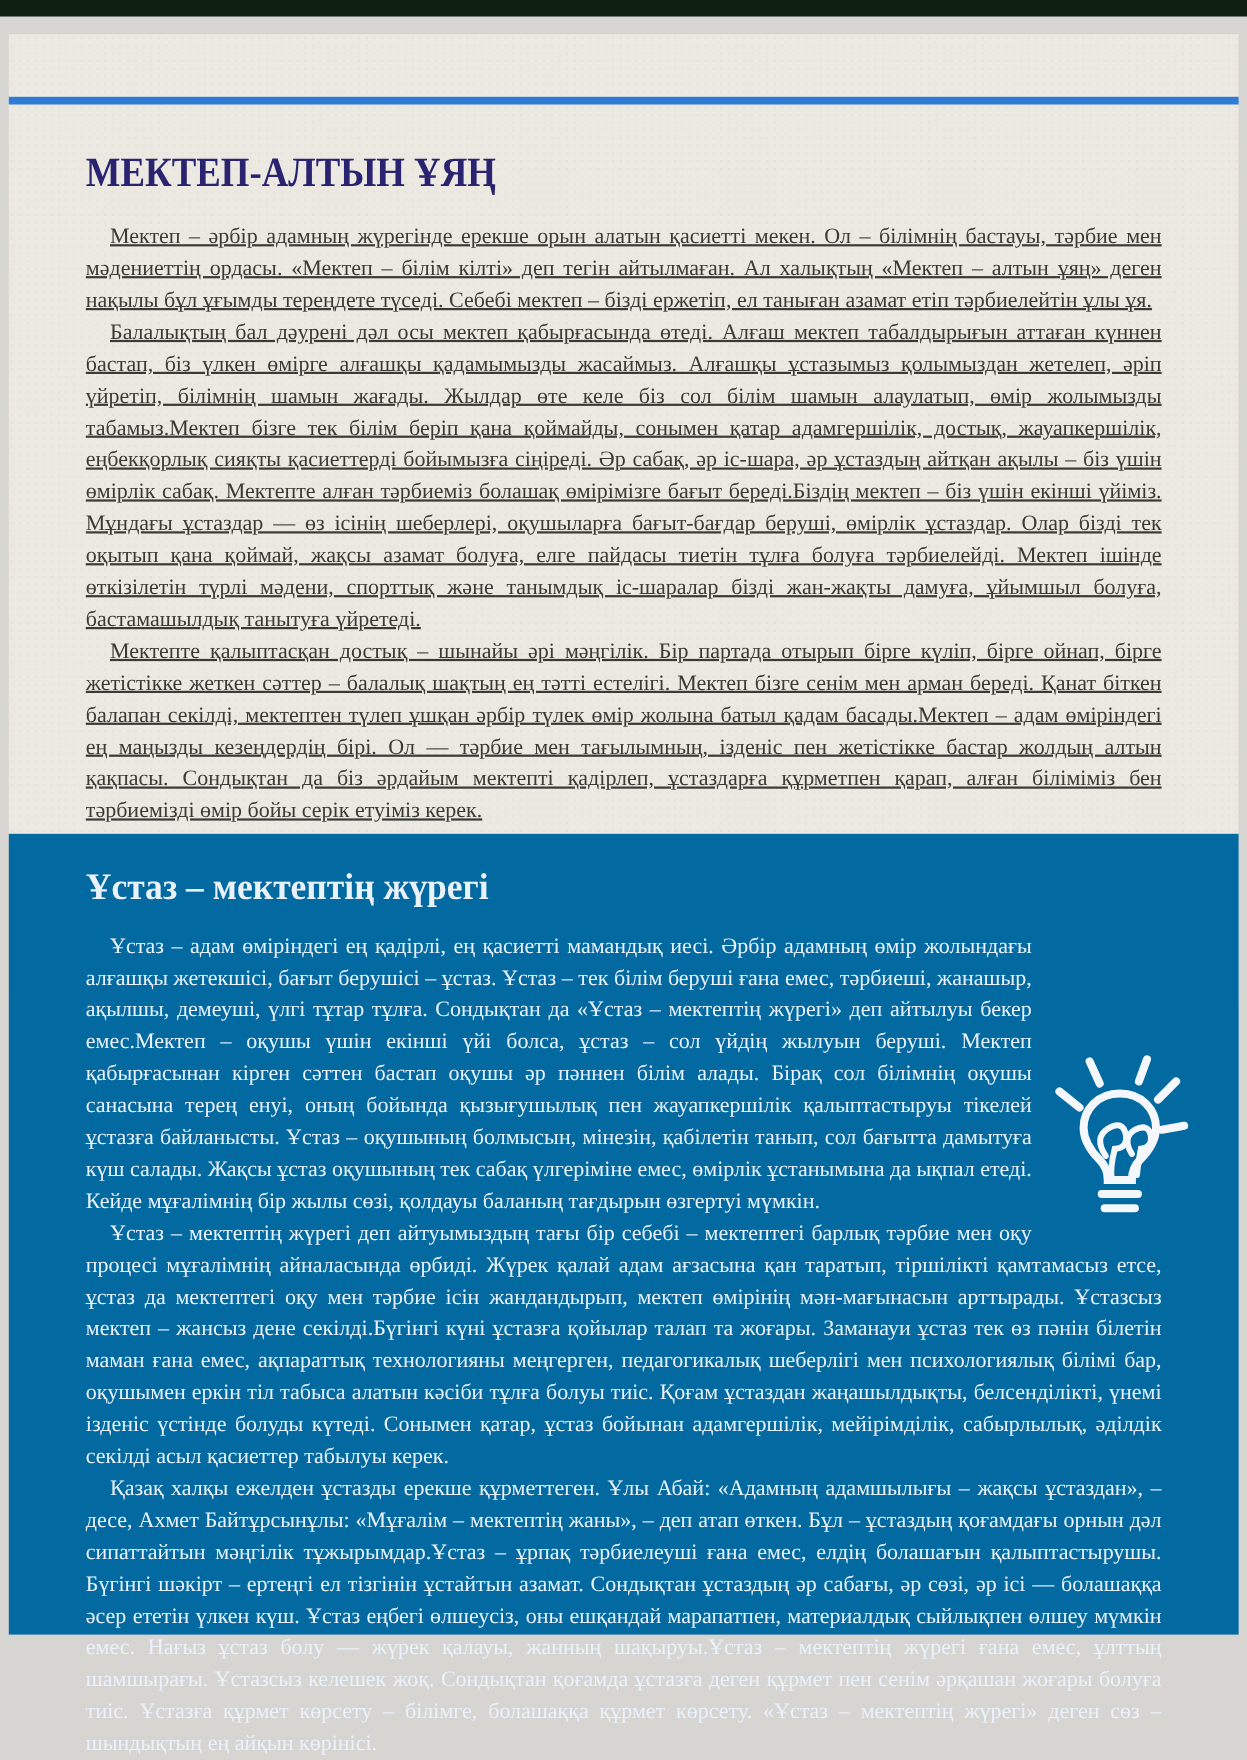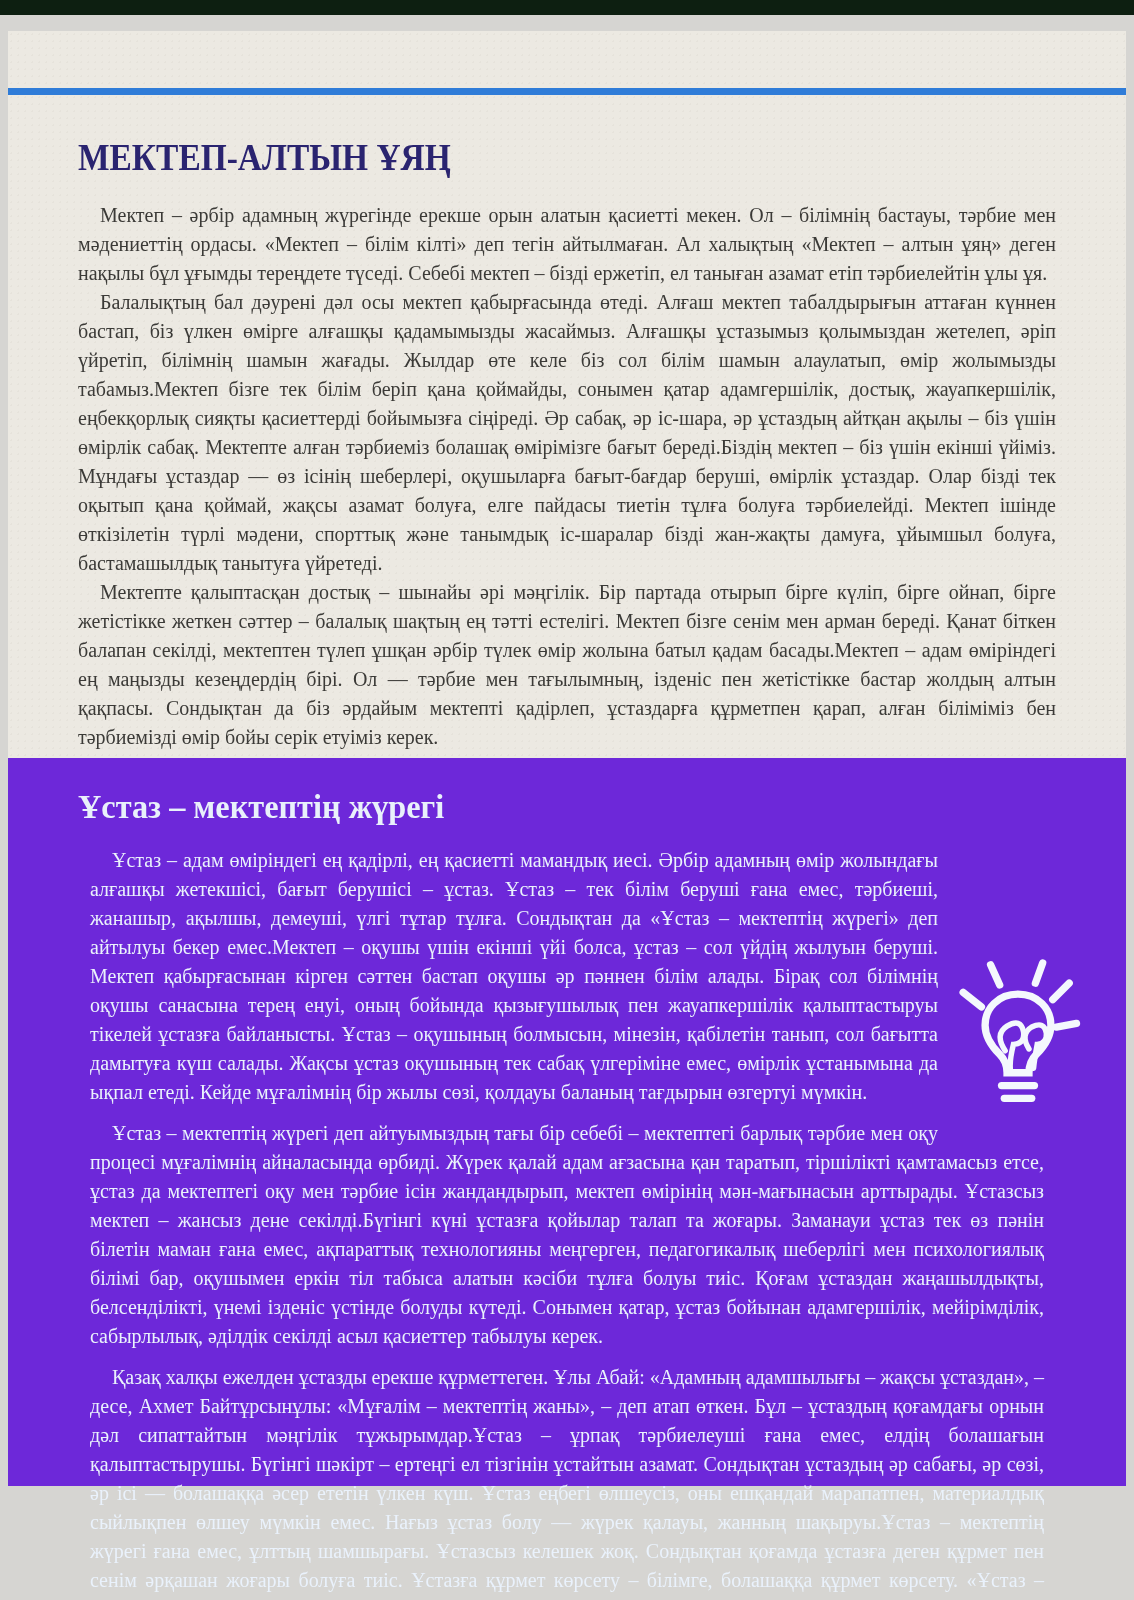--- a/index.html
+++ b/index.html
@@ -30,39 +30,39 @@
   .paper-inner { position: absolute; top: 64px; left: 70px; width: 978px; }
   .article1-title {
     margin: 40px 0 0 0;
     font-size: 38px; font-weight: bold;
     color: #2a2470;
     letter-spacing: 0px;
     transform: scaleX(0.88); transform-origin: left center;
     white-space: nowrap;
   }
   .body-text { margin-top: 22px; font-size: 20px; line-height: 29px; color: #3b3a37; }
-  .body-text p { margin: 0; text-indent: 22px; text-align: justify; }
+  .body-text p { margin: 0; text-indent: 22px; text-align: justify; text-decoration: underline; }
   .sig { margin-top: 10px; text-align: right; font-weight: bold; font-style: italic; font-size: 20px; line-height: 28px; color: #2e2d2a; }
   .sig div { white-space: nowrap; }
 
   .blue-panel {
     position: absolute; top: 758px; left: 8px;
     width: 1118px; height: 728px;
-    background: #6d28d9;
+    background: #0369a1;
   }
   .blue-inner { position: absolute; top: 0; left: 70px; width: 978px; }
   .article2-title {
     margin: 30px 0 0 0;
     font-size: 34px; font-weight: bold;
     color: #e9f1fb;
     transform: scaleX(0.95); transform-origin: left center;
     white-space: nowrap;
   }
   .blue-body { margin-top: 20px; font-size: 20px; line-height: 29px; color: #eaf2fc; }
-  .blue-body p { margin: 12px; text-indent: 22px; text-align: justify; }
+  .blue-body p { margin: 0; text-indent: 22px; text-align: justify; }
   .bulb-float {
     float: right;
     width: 132px; height: 172px;
     margin-top: 106px; margin-left: 14px; margin-right: -28px;
     display: flex; align-items: center; justify-content: center;
   }
   .bulb-float svg { width: 128px; height: 168px; }
 </style>
 </head>
 <body>

